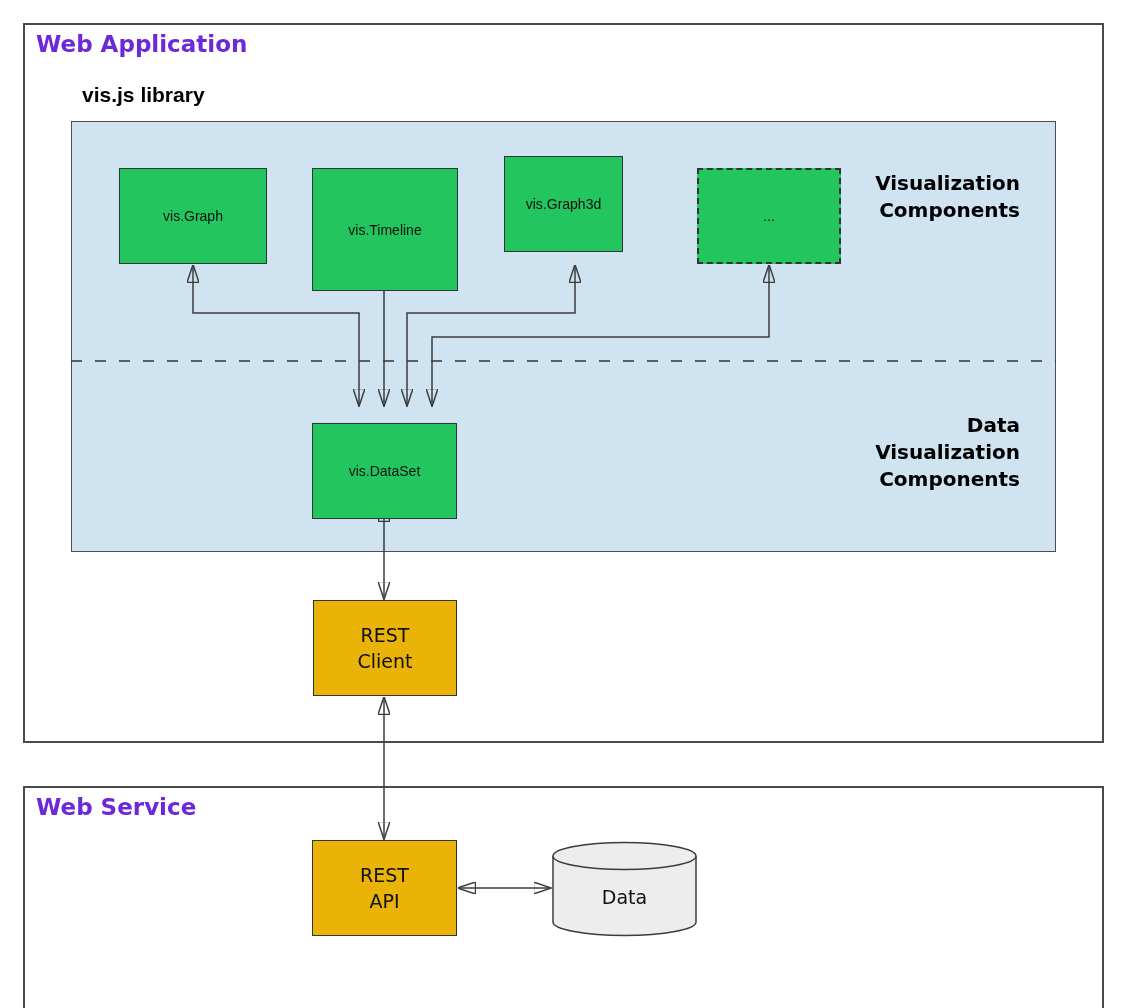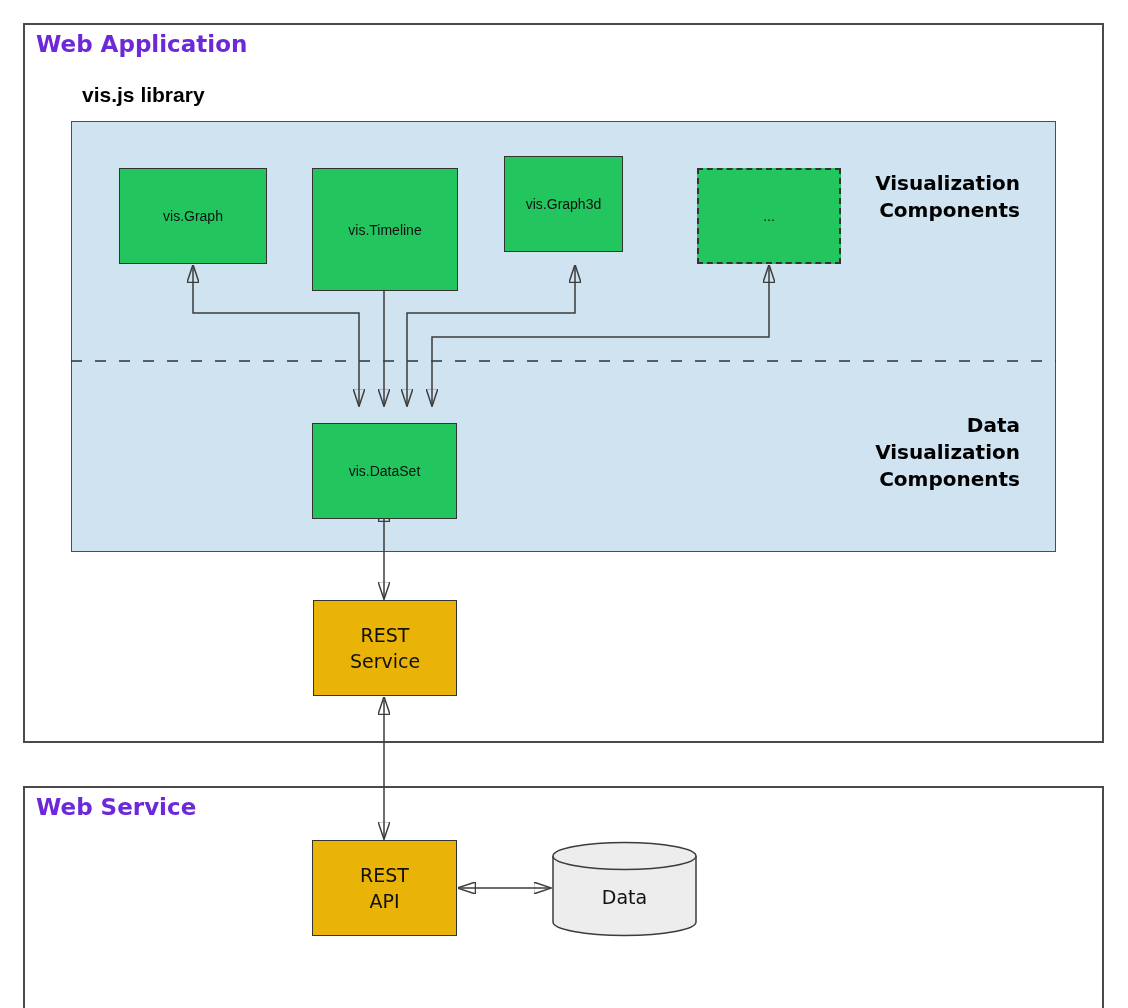--- a/index.html
+++ b/index.html
@@ -185,21 +185,21 @@
     <span>...</span>
   </div>
 
   <div class="node" style="left:312px; top:407px; width:145px; height:96px;margin-top:16px;">
     <span>vis.DataSet</span>
   </div>
 
   <div class="node gray" style="left:313px; top:600px; width:144px; height:96px;">
     <div>
       <span>REST</span>
-      <span>Service</span>
+      <span>Client</span>
     </div>
   </div>
 
   <div class="node gray" style="left:312px; top:840px; width:145px; height:96px;">
     <div>
       <span>REST</span>
       <span>API</span>
     </div>
   </div>
 

